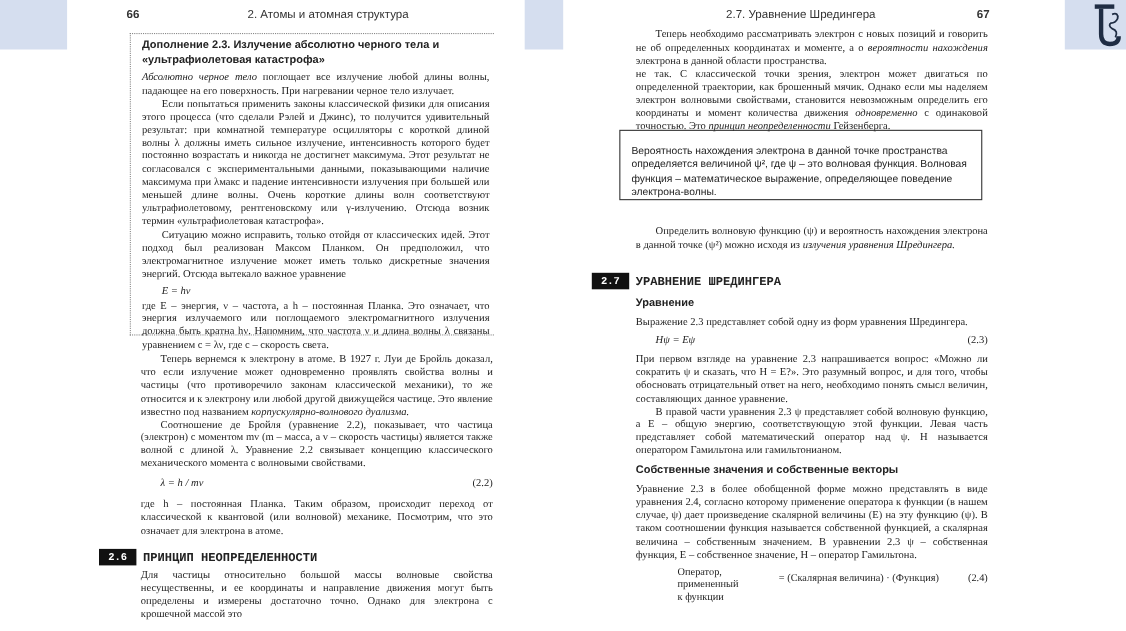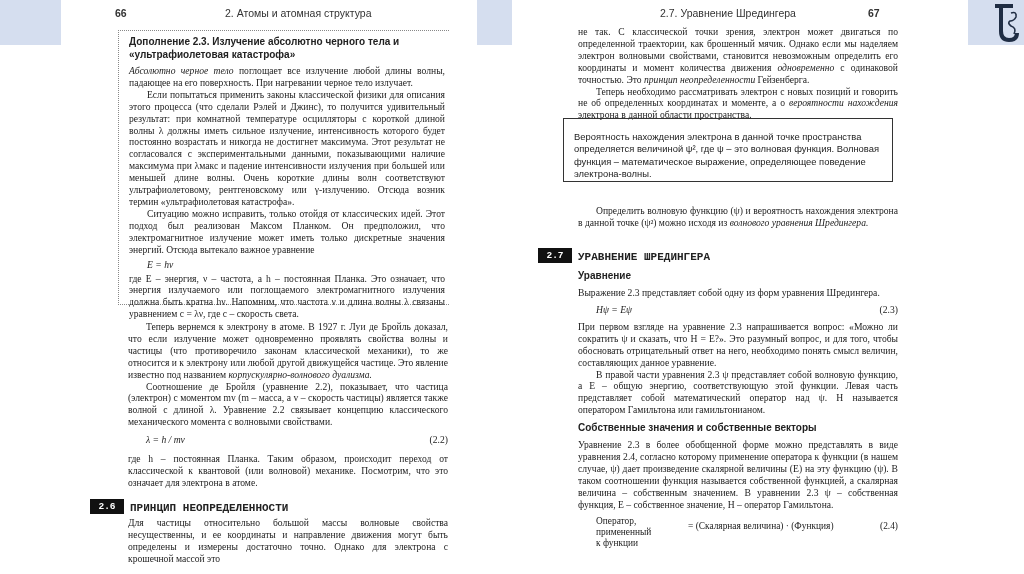--- a/index.html
+++ b/index.html
@@ -72,33 +72,33 @@
     <span class="sec-num">2.6</span>
     <span class="sec-title">ПРИНЦИП НЕОПРЕДЕЛЕННОСТИ</span>
   </div>
   <div style="position:absolute;left:128px;top:517px;width:320px;">
     <p class="p">Для частицы относительно большой массы волновые свойства несущественны, и ее координаты и направление движения могут быть определены и измерены достаточно точно. Однако для электрона с крошечной массой это</p>
   </div>
 </div>
 
 <div>
   <div class="runhead" style="left:660px;text-align:right;">2.7. Уравнение Шредингера</div>
-  <div class="runhead pnum" style="left:868px;">67</div>
+  <div class="runhead pnum" style="left:888px;">67</div>
 
   <div style="position:absolute;left:578px;top:26px;width:320px;">
+    <p class="p ind"><span>Теперь необходимо рассматривать электрон с новых позиций и говорить не об определенных координатах и моменте, а о </span><i>вероятности нахождения</i><span> электрона в данной области пространства.</span></p>
     <p class="p"><span>не так. С классической точки зрения, электрон может двигаться по определенной траектории, как брошенный мячик. Однако если мы наделяем электрон волновыми свойствами, становится невозможным определить его координаты и момент количества движения</span> <i>одновременно</i><span> с одинаковой точностью. Это </span><i>принцип неопределенности</i><span> Гейзенберга.</span></p>
-    <p class="p ind"><span>Теперь необходимо рассматривать электрон с новых позиций и говорить не об определенных координатах и моменте, а о </span><i>вероятности нахождения</i><span> электрона в данной области пространства.</span></p>
   </div>
 
   <div class="framed">
     <p>Вероятность нахождения электрона в данной точке пространства определяется величиной ψ², где ψ – это волновая функция. Волновая функция – математическое выражение, определяющее поведение электрона-волны.</p>
   </div>
 
   <div style="position:absolute;left:578px;top:205px;width:320px;">
-    <p class="p ind"><span>Определить волновую функцию (ψ) и вероятность нахождения электрона в данной точке (ψ²) можно исходя из </span><i>волнового уравнения Шредингера.</i></p>
+    <p class="p ind"><span>Определить волновую функцию (ψ) и вероятность нахождения электрона в данной точке (ψ²) можно исходя из </span><i>излучения уравнения Шредингера.</i></p>
   </div>
 
   <div class="sec-head" style="left:538px;top:248px;">
     <span class="sec-num">2.7</span>
     <span class="sec-title">УРАВНЕНИЕ ШРЕДИНГЕРА</span>
   </div>
 
   <div class="subhead" style="left:578px;top:270px;">Уравнение</div>
   <div style="position:absolute;left:578px;top:287px;width:320px;">
     <p class="p">Выражение 2.3 представляет собой одну из форм уравнения Шредингера.</p>
@@ -109,20 +109,20 @@
     <p class="p">При первом взгляде на уравнение 2.3 напрашивается вопрос: «Можно ли сократить ψ и сказать, что H = E?». Это разумный вопрос, и для того, чтобы обосновать отрицательный ответ на него, необходимо понять смысл величин, составляющих данное уравнение.</p>
     <p class="p ind">В правой части уравнения 2.3 ψ представляет собой волновую функцию, а E – общую энергию, соответствующую этой функции. Левая часть представляет собой математический оператор над ψ. H называется оператором Гамильтона или гамильтонианом.</p>
   </div>
 
   <div class="subhead" style="left:578px;top:422px;">Собственные значения и собственные векторы</div>
   <div style="position:absolute;left:578px;top:439px;width:320px;">
     <p class="p">Уравнение 2.3 в более обобщенной форме можно представлять в виде уравнения 2.4, согласно которому применение оператора к функции (в нашем случае, ψ) дает произведение скалярной величины (E) на эту функцию (ψ). В таком соотношении функция называется собственной функцией, а скалярная величина – собственным значением. В уравнении 2.3 ψ – собственная функция, E – собственное значение, H – оператор Гамильтона.</p>
   </div>
 
   <div style="position:absolute;left:596px;top:516px;width:302px;font-size:9.4px;display:flex;align-items:flex-start;">
-    <div style="width:92px;line-height:11px;">
+    <div style="width:92px;line-height:11px;margin-left:20px;">
       <div>Оператор, примененный</div>
       <div>к функции</div>
     </div>
     <div style="flex:1;margin-top:5px;">= (Скалярная величина) · (Функция)</div>
     <div style="margin-top:5px;">(2.4)</div>
   </div>
 </div>
 
 </body></html>

